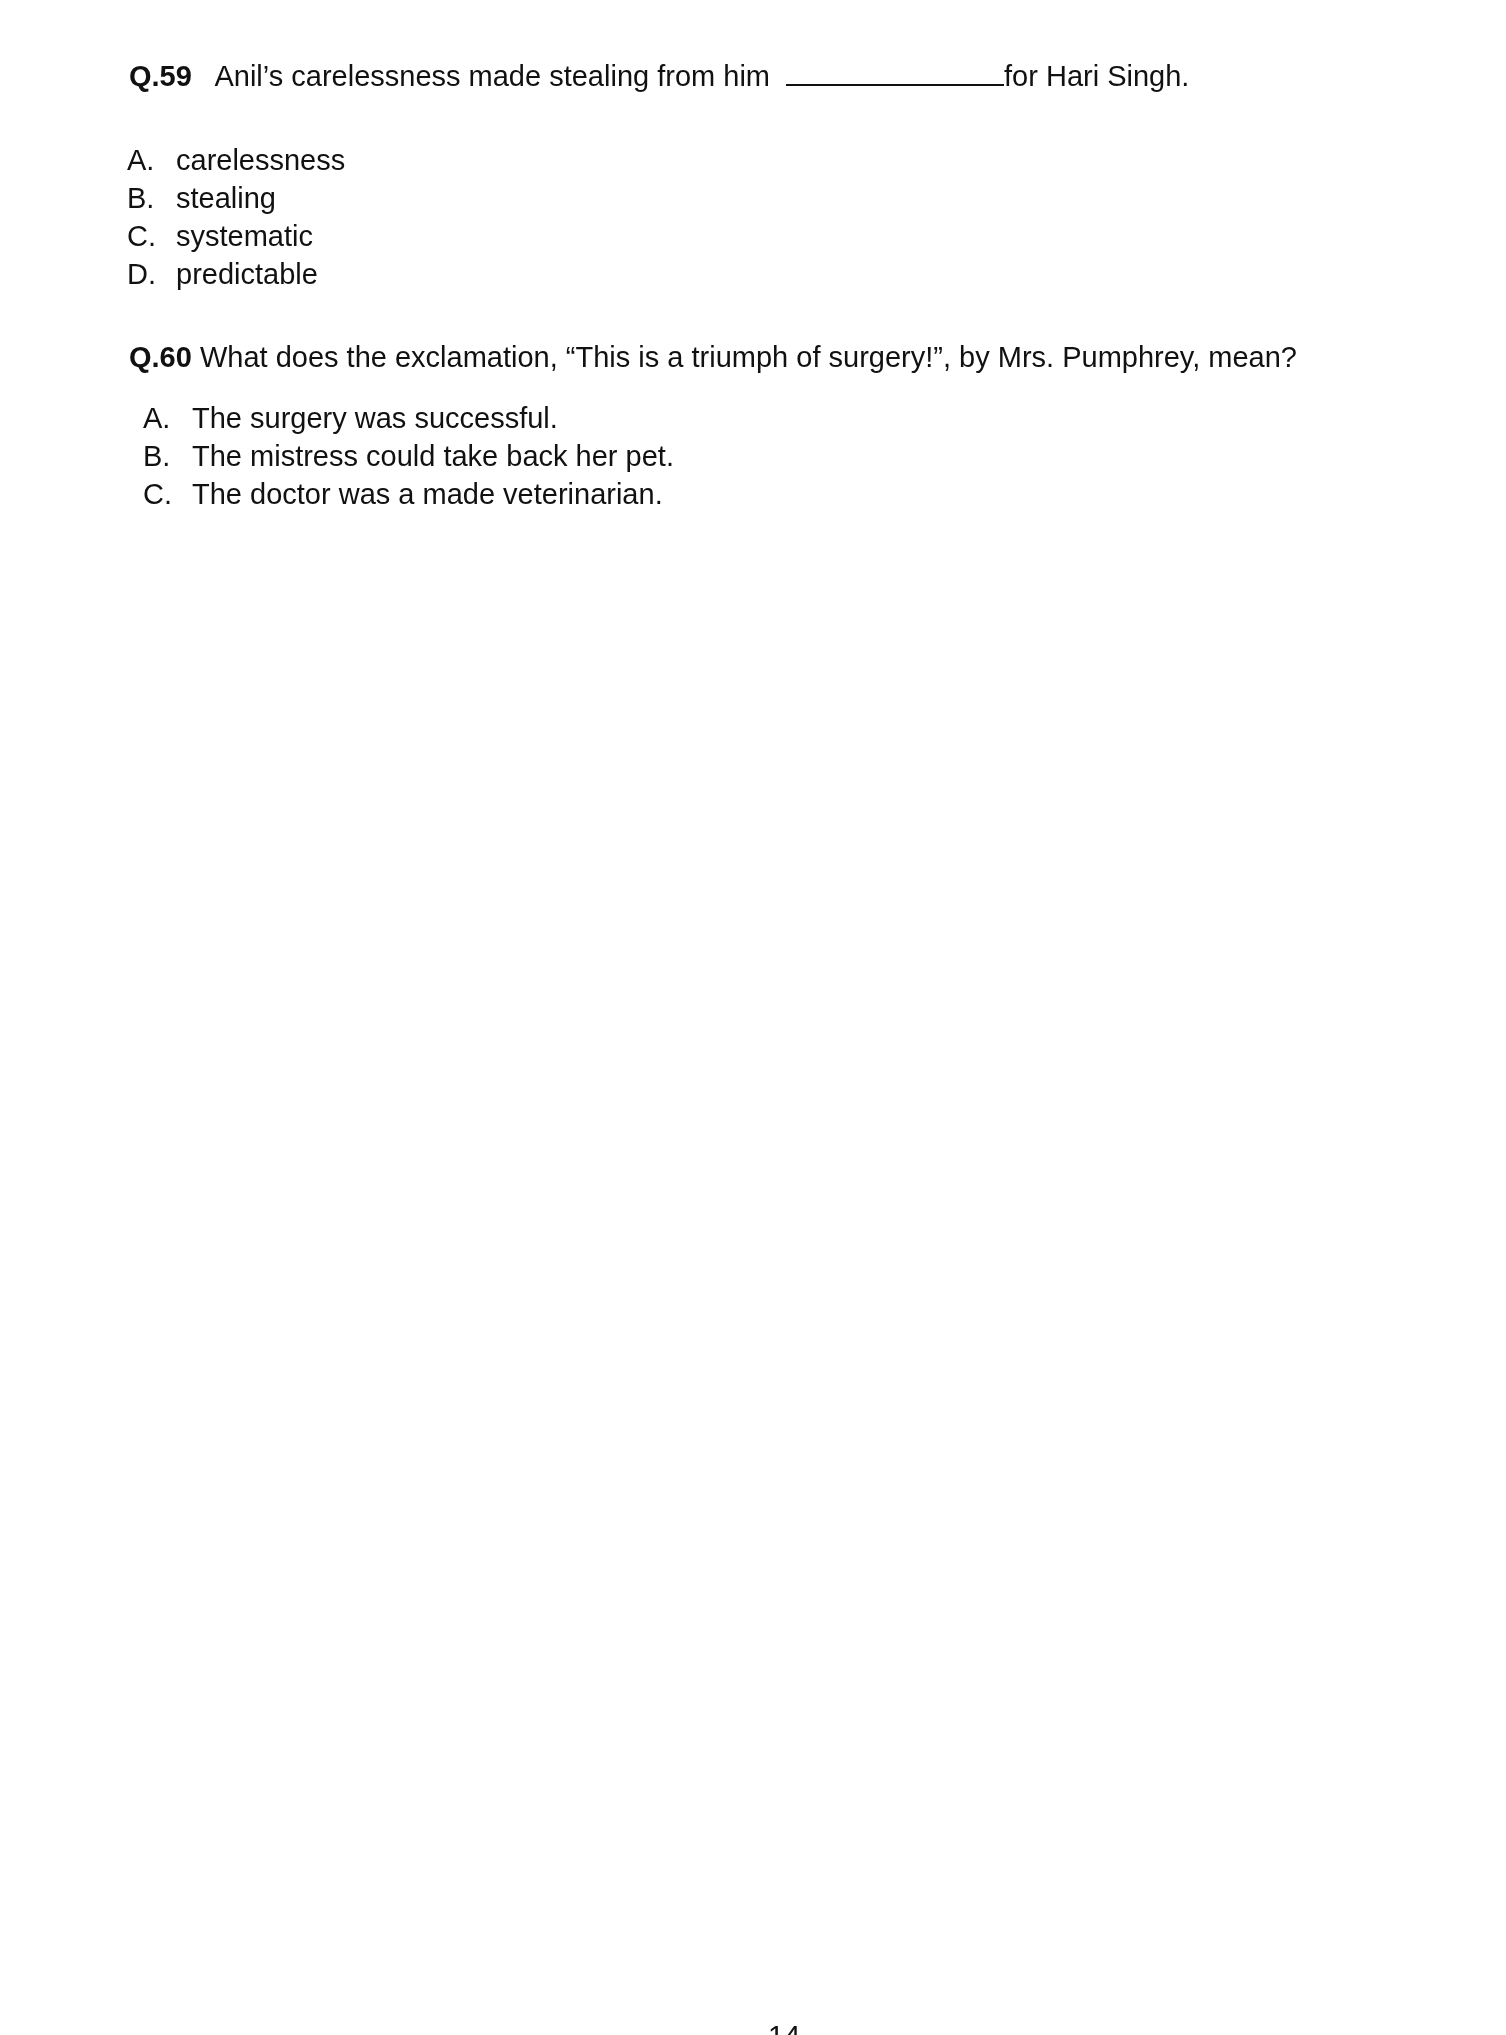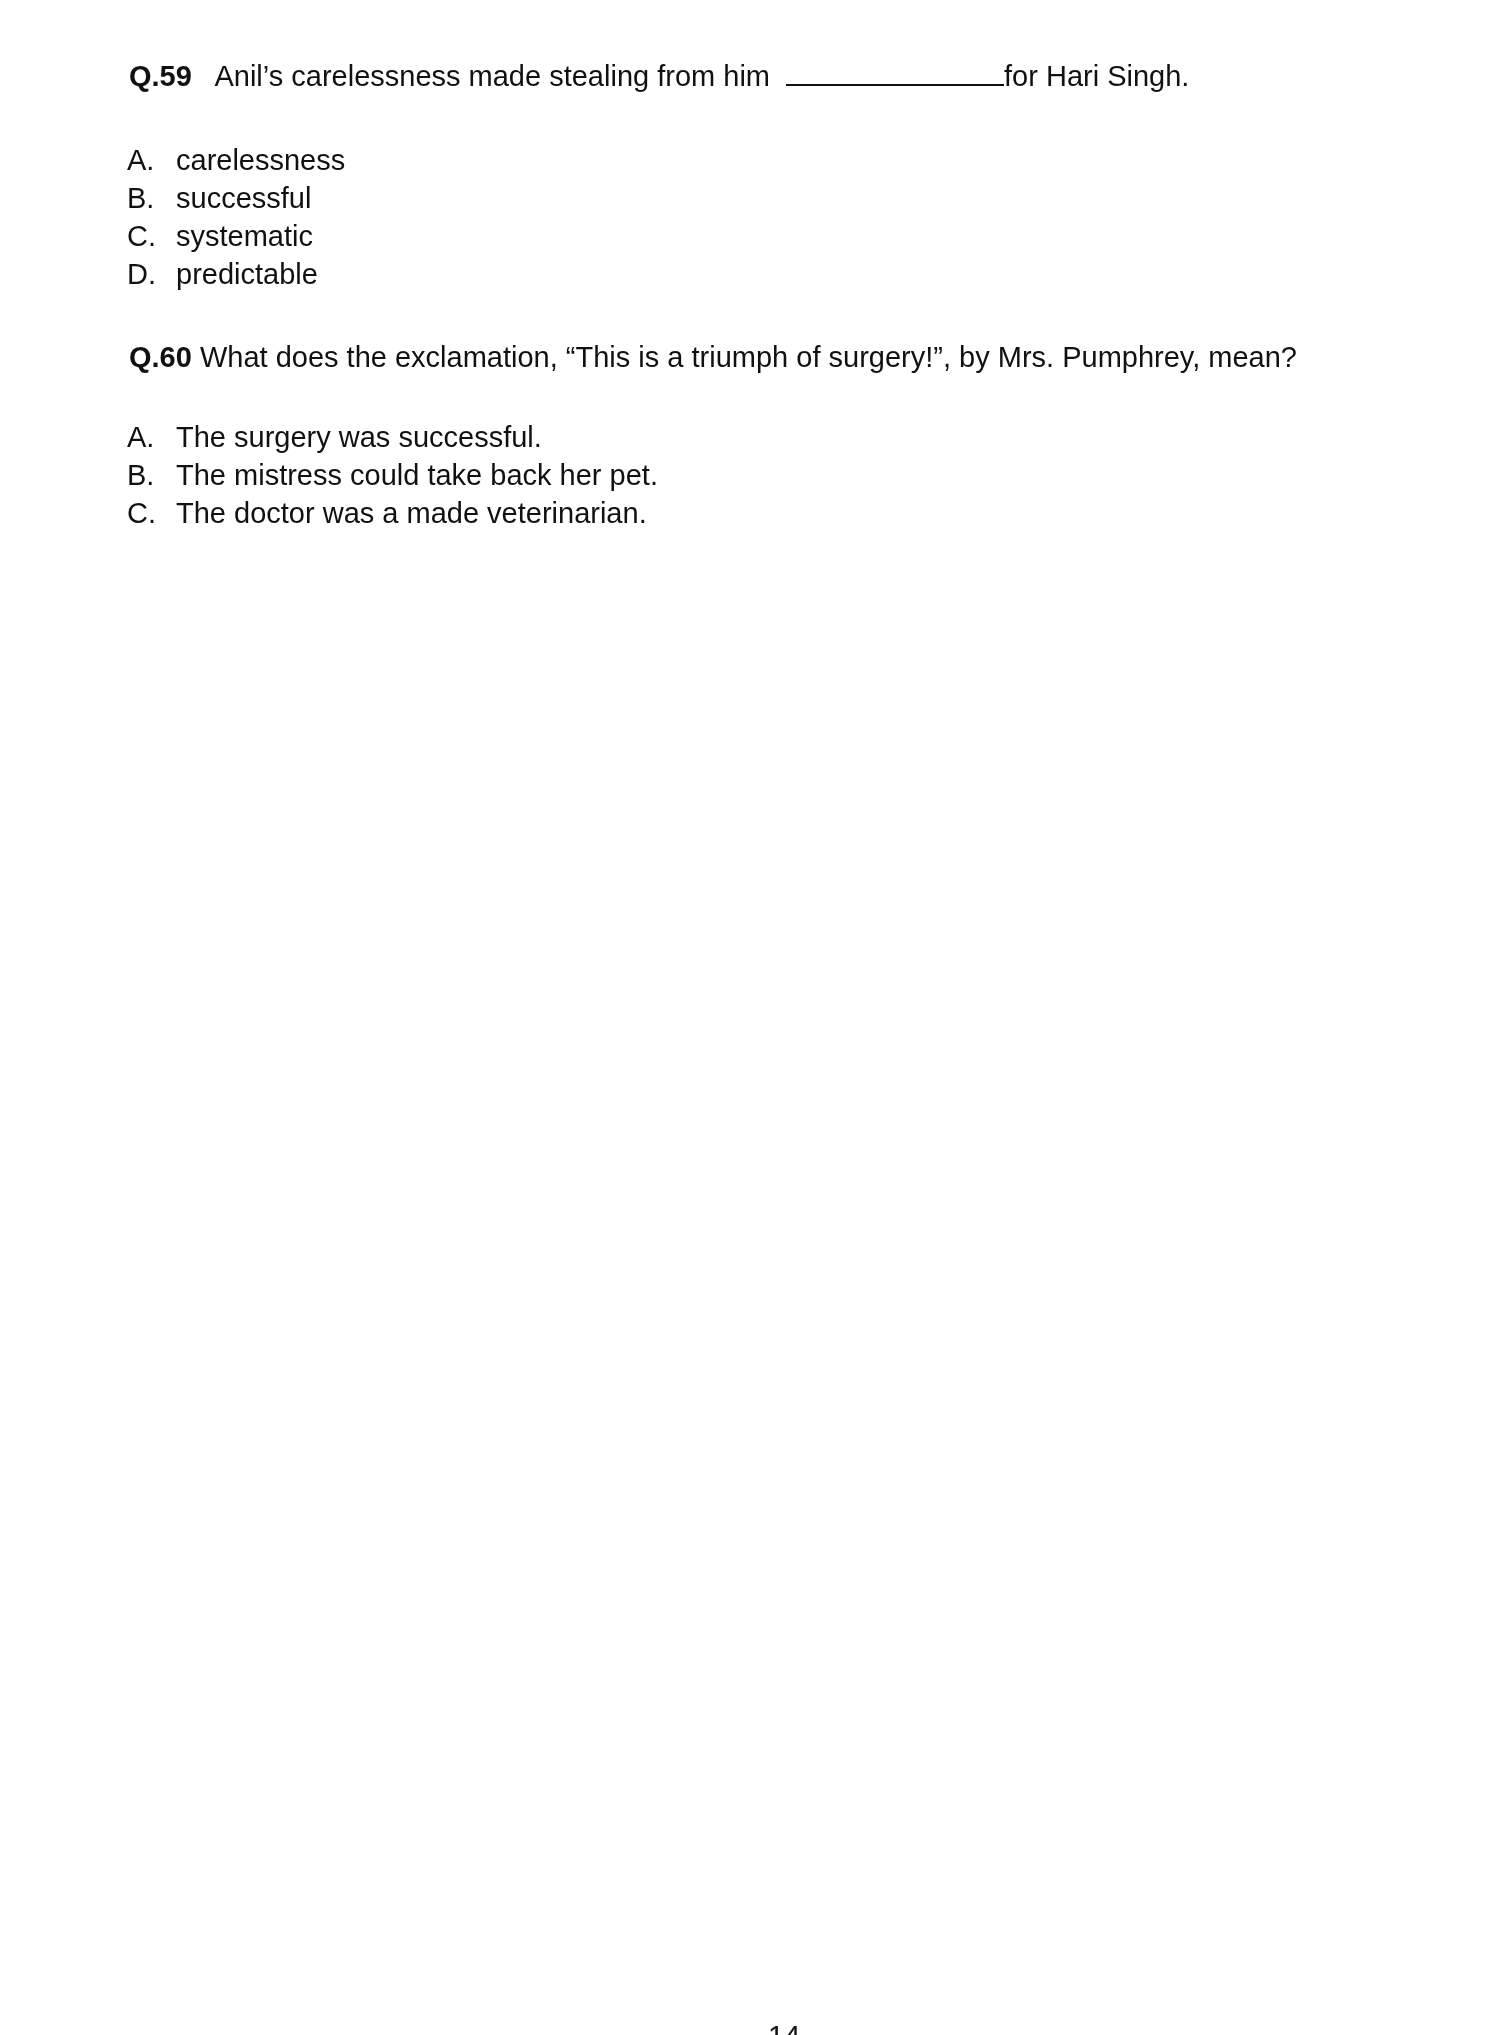--- a/index.html
+++ b/index.html
@@ -17,29 +17,29 @@
 <body>
 
 <div class="q" style="top:58px;">
   <span class="qnum">Q.59</span>&nbsp;&nbsp;
   <span>Anil’s carelessness made stealing from him</span>
   <span class="blank"></span><span>for Hari Singh.</span>
 </div>
 
 <div class="opts" style="top:141px;">
   <div class="opt"><span class="letter">A.</span><span>carelessness</span></div>
-  <div class="opt"><span class="letter">B.</span><span>successful</span></div>
+  <div class="opt"><span class="letter">B.</span><span>stealing</span></div>
   <div class="opt"><span class="letter">C.</span><span>systematic</span></div>
   <div class="opt"><span class="letter">D.</span><span>predictable</span></div>
 </div>
 
 <div class="q" style="top:339px;">
   <span class="qnum">Q.60</span>
   <span>What does the exclamation, “This is a triumph of surgery!”, by Mrs. Pumphrey, mean?</span>
 </div>
 
-<div class="opts" style="top:418px;">
+<div class="opts" style="top:399px;margin-left:16px;">
   <div class="opt"><span class="letter">A.</span><span>The surgery was successful.</span></div>
   <div class="opt"><span class="letter">B.</span><span>The mistress could take back her pet.</span></div>
   <div class="opt"><span class="letter">C.</span><span>The doctor was a made veterinarian.</span></div>
 </div>
 
 <div class="pagenum">14</div>
 
 </body></html>

